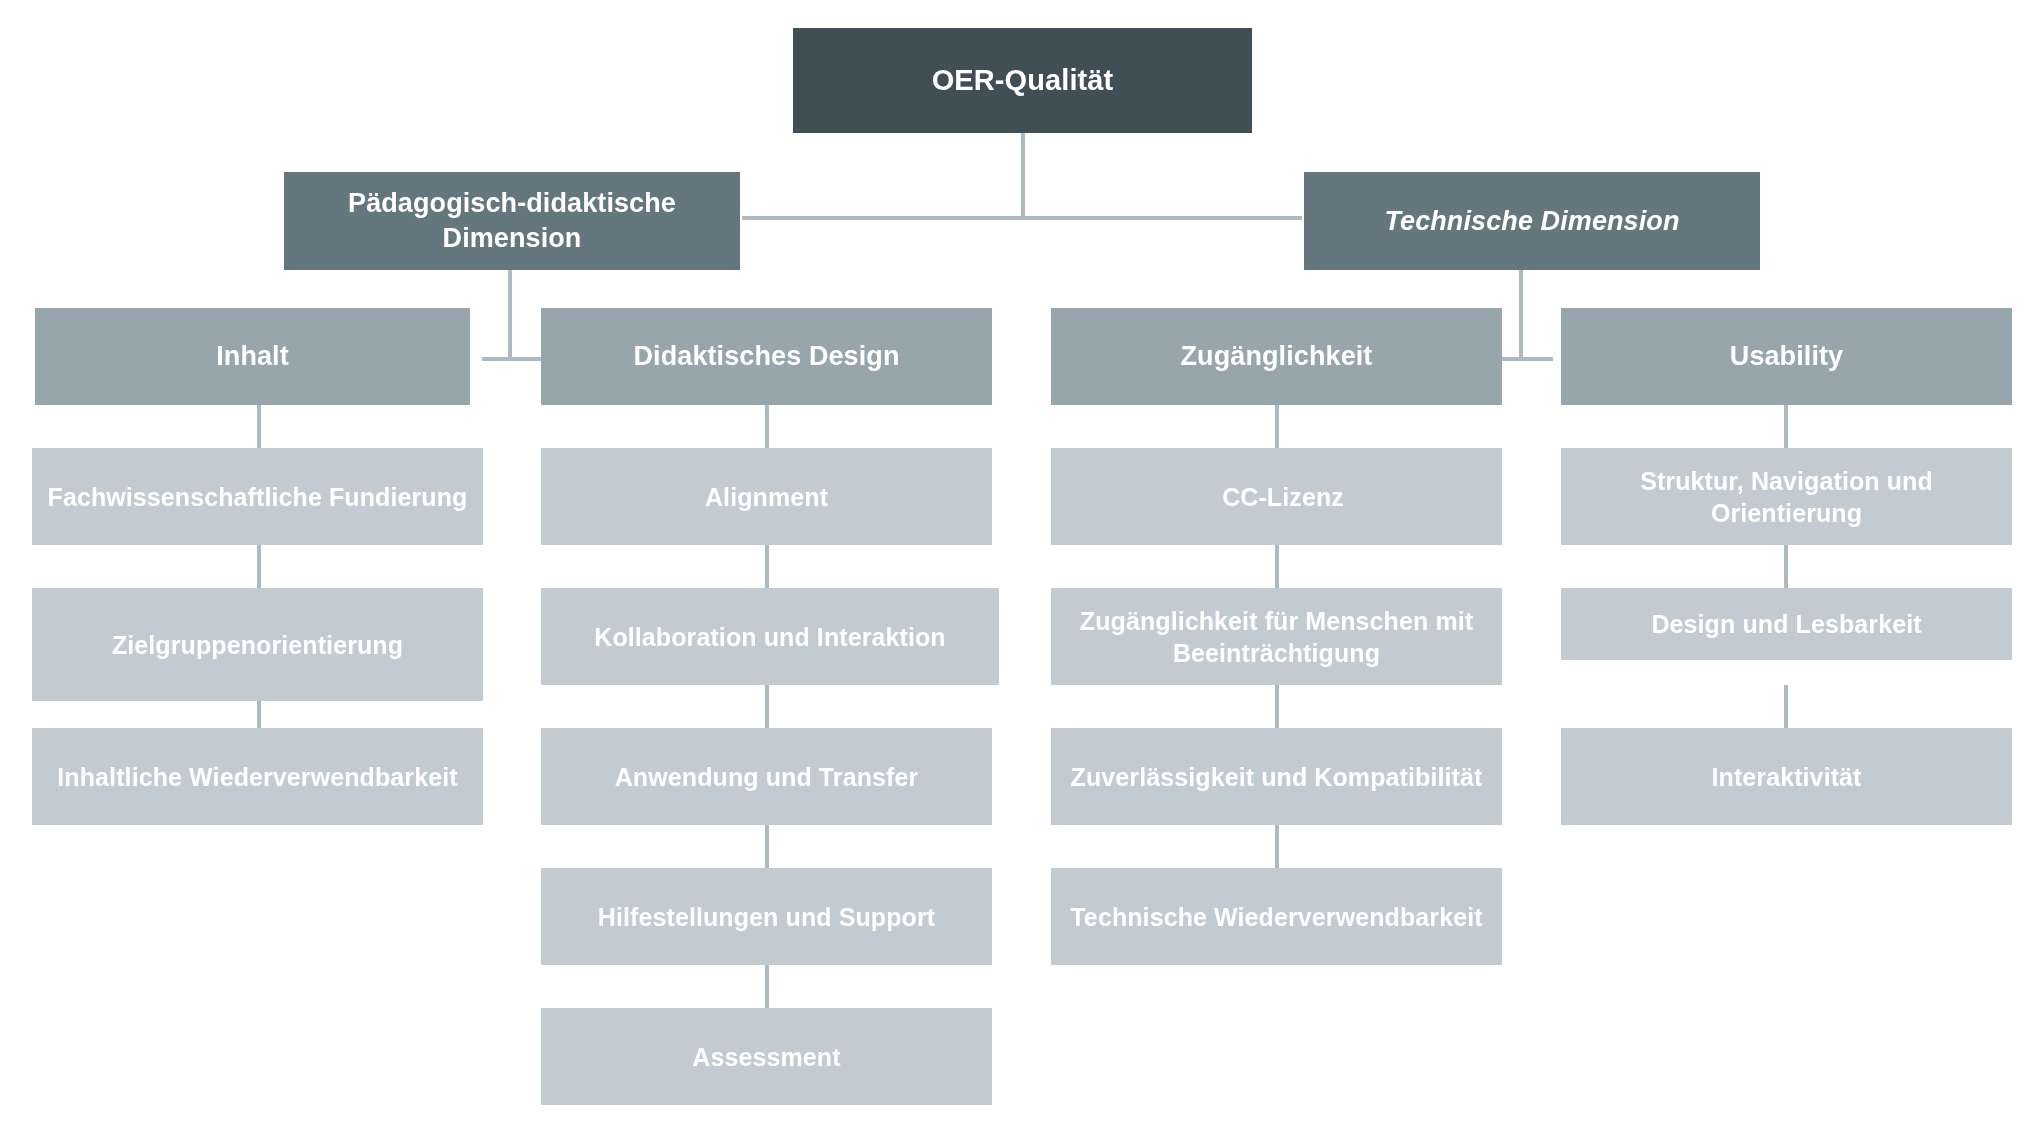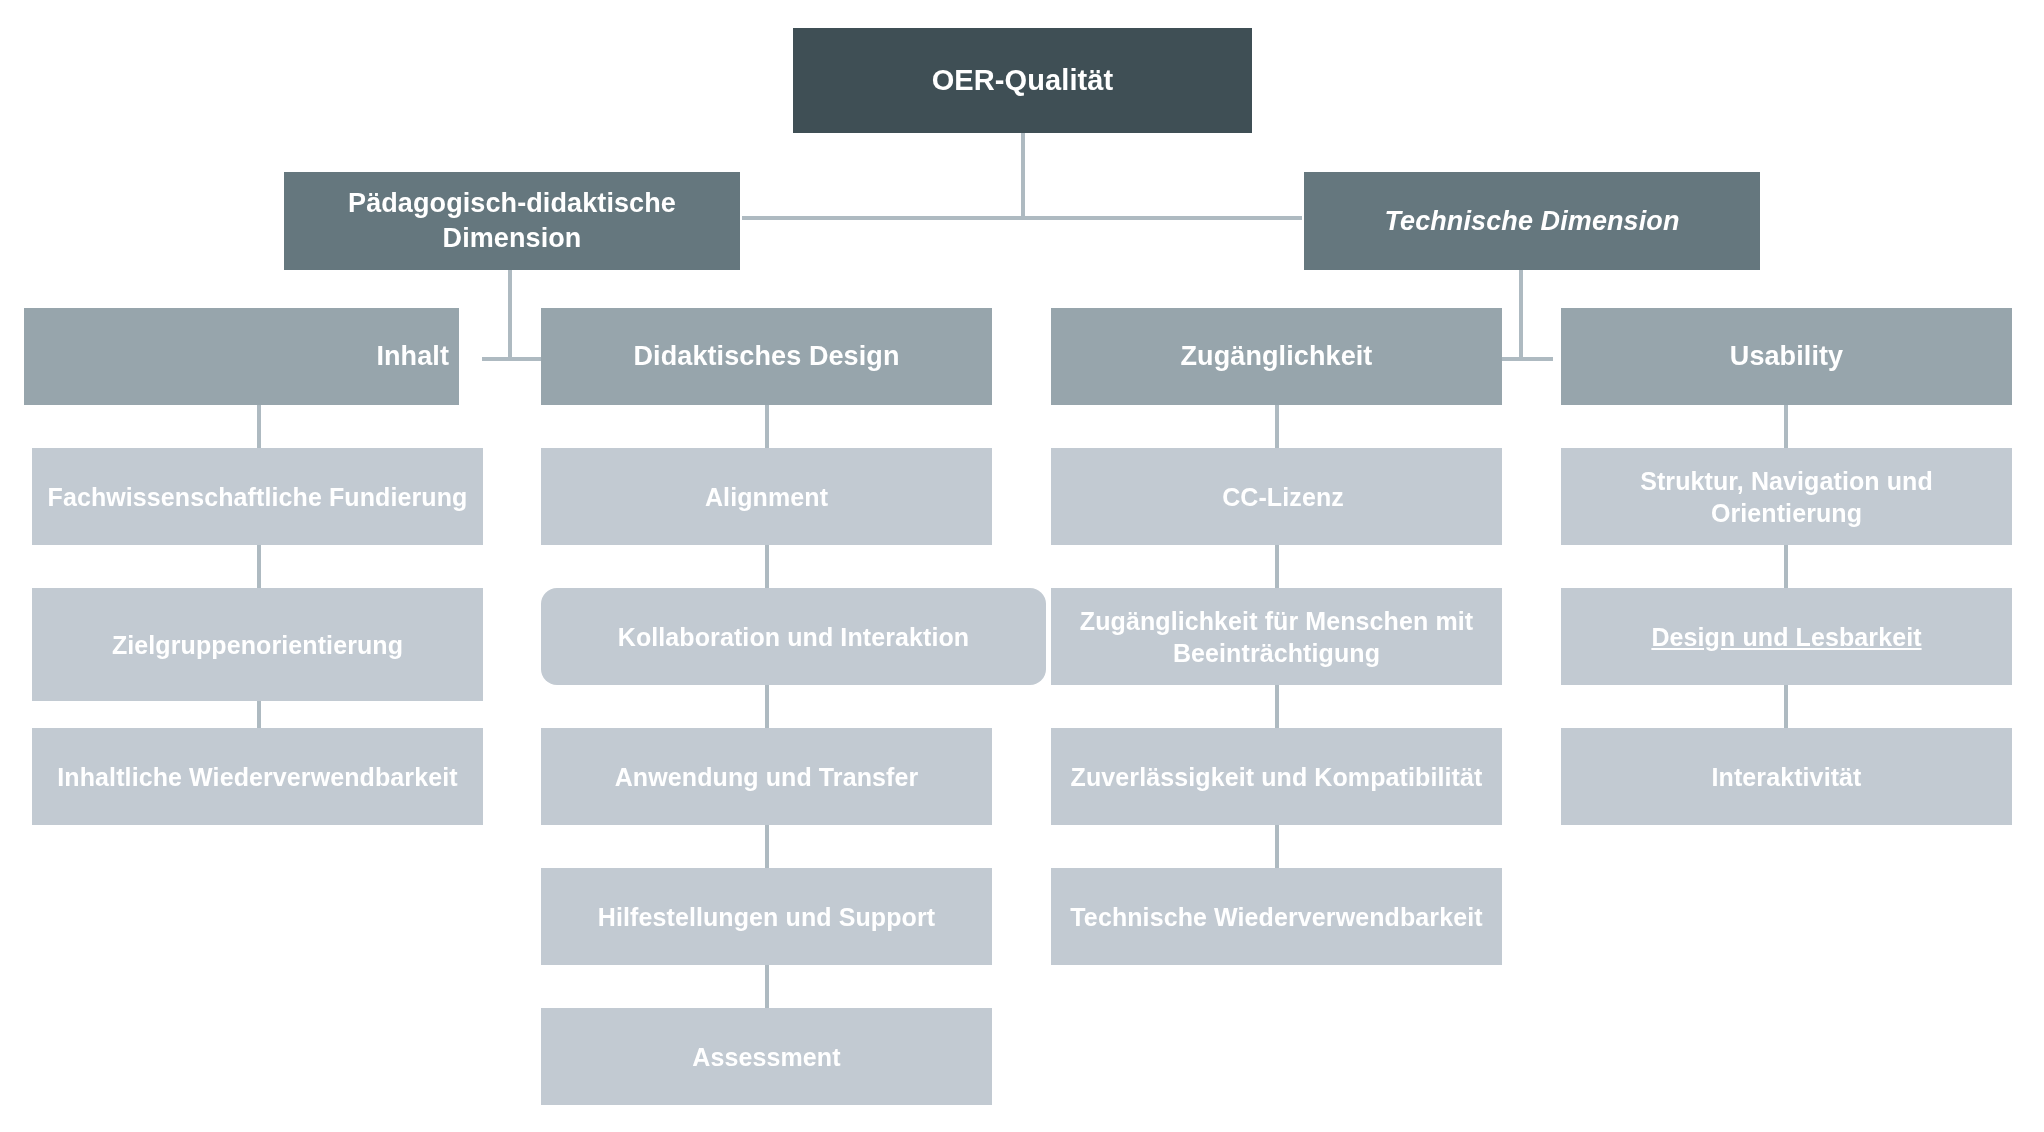--- a/index.html
+++ b/index.html
@@ -102,21 +102,21 @@
   </div>
 
   <div class="node lvl-dim" style="left:284px; top:172px; width:456px; height:98px;">
     <span class="label">Pädagogisch-didaktische Dimension</span>
   </div>
 
   <div class="node lvl-dim" style="left:1304px; top:172px; width:456px; height:98px;font-style:italic;">
     <span class="label">Technische Dimension</span>
   </div>
 
-  <div class="node lvl-cat" style="left:24px; top:308px; width:435px; height:97px;text-align:right;">
+  <div class="node lvl-cat" style="left:35px; top:308px; width:435px; height:97px;">
     <span class="label">Inhalt</span>
   </div>
 
   <div class="node lvl-cat" style="left:541px; top:308px; width:451px; height:97px;">
     <span class="label">Didaktisches Design</span>
   </div>
 
   <div class="node lvl-cat" style="left:1051px; top:308px; width:451px; height:97px;">
     <span class="label">Zugänglichkeit</span>
   </div>
@@ -131,21 +131,21 @@
   <div class="node lvl-leaf" style="left:32px; top:588px; width:451px; height:113px;">
     <span class="label">Zielgruppenorientierung</span>
   </div>
   <div class="node lvl-leaf" style="left:32px; top:728px; width:451px; height:97px;">
     <span class="label">Inhaltliche Wiederverwendbarkeit</span>
   </div>
 
   <div class="node lvl-leaf" style="left:541px; top:448px; width:451px; height:97px;">
     <span class="label">Alignment</span>
   </div>
-  <div class="node lvl-leaf" style="left:541px; top:588px; width:505px; height:97px;border-radius:16px;">
+  <div class="node lvl-leaf" style="left:541px; top:588px; width:458px; height:97px;">
     <span class="label">Kollaboration und Interaktion</span>
   </div>
   <div class="node lvl-leaf" style="left:541px; top:728px; width:451px; height:97px;">
     <span class="label">Anwendung und Transfer</span>
   </div>
   <div class="node lvl-leaf" style="left:541px; top:868px; width:451px; height:97px;">
     <span class="label">Hilfestellungen und Support</span>
   </div>
   <div class="node lvl-leaf" style="left:541px; top:1008px; width:451px; height:97px;">
     <span class="label">Assessment</span>
@@ -160,20 +160,20 @@
   <div class="node lvl-leaf" style="left:1051px; top:728px; width:451px; height:97px;">
     <span class="label">Zuverlässigkeit und Kompatibilität</span>
   </div>
   <div class="node lvl-leaf" style="left:1051px; top:868px; width:451px; height:97px;">
     <span class="label">Technische Wiederverwendbarkeit</span>
   </div>
 
   <div class="node lvl-leaf" style="left:1561px; top:448px; width:451px; height:97px;">
     <span class="label">Struktur, Navigation und Orientierung</span>
   </div>
-  <div class="node lvl-leaf" style="left:1561px; top:588px; width:451px; height:97px;text-decoration:underline;">
+  <div class="node lvl-leaf" style="left:1561px; top:588px; width:451px; height:72px;">
     <span class="label">Design und Lesbarkeit</span>
   </div>
   <div class="node lvl-leaf" style="left:1561px; top:728px; width:451px; height:97px;">
     <span class="label">Interaktivität</span>
   </div>
 
 </div>
 
 </body></html>

